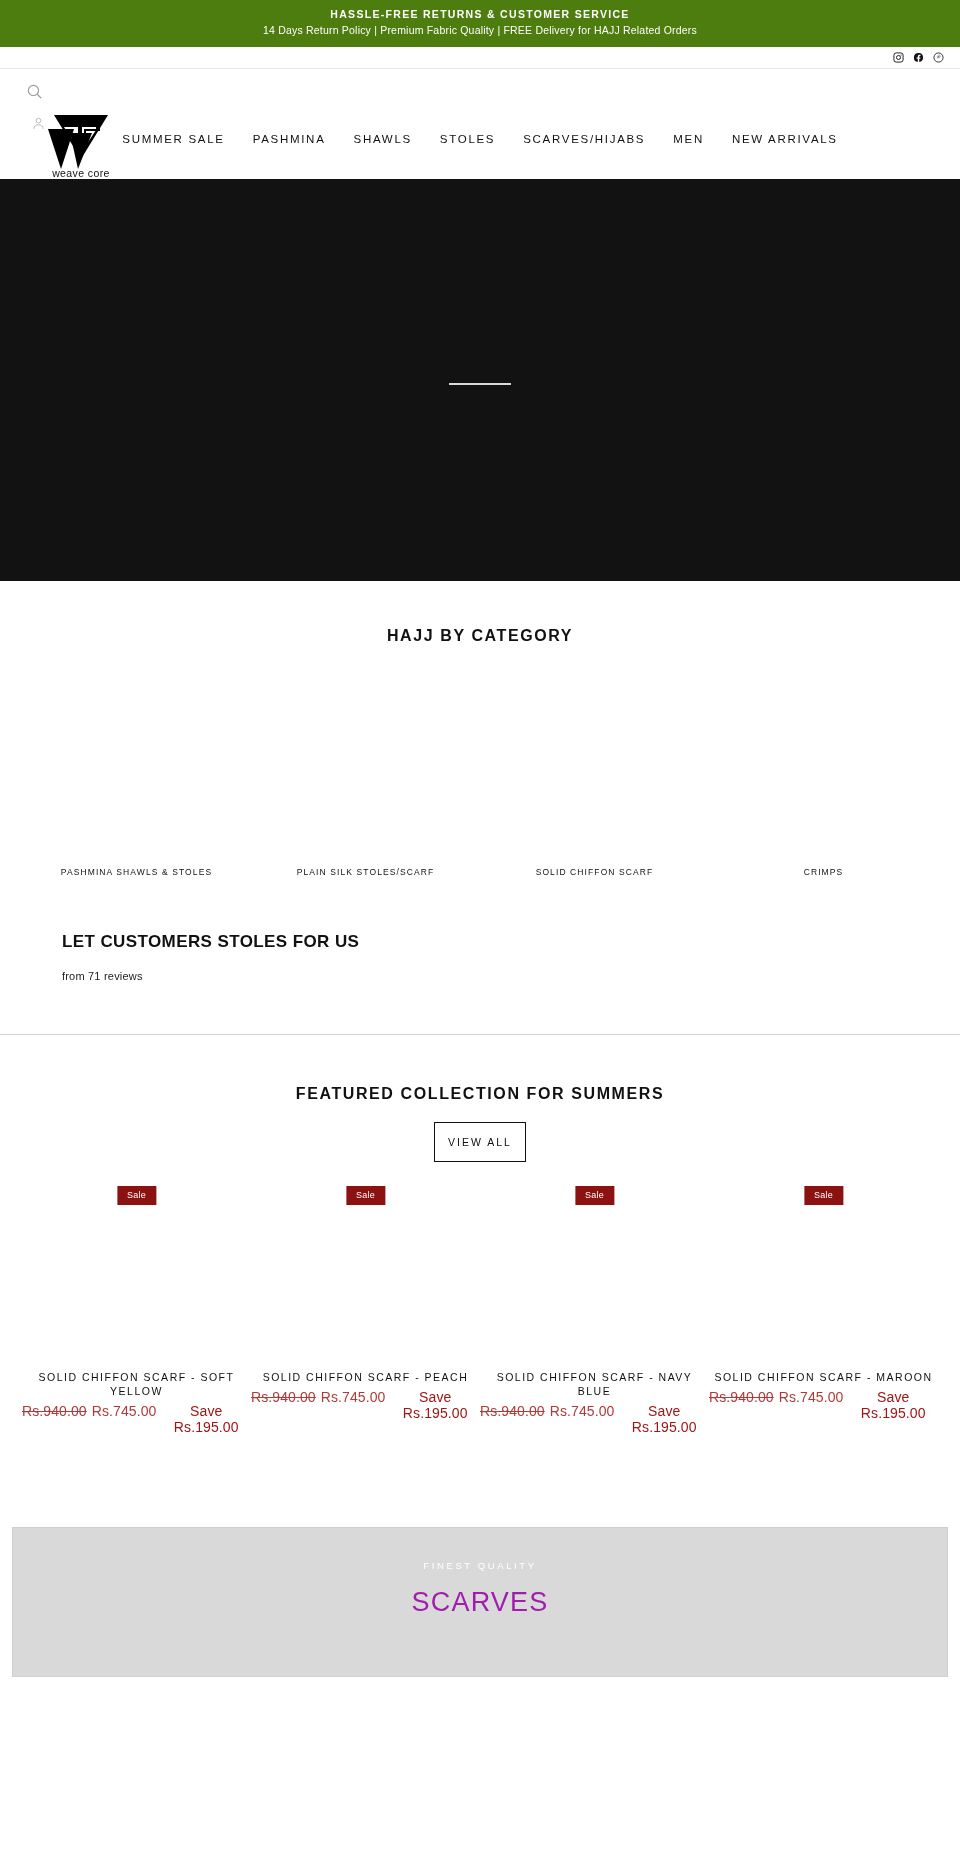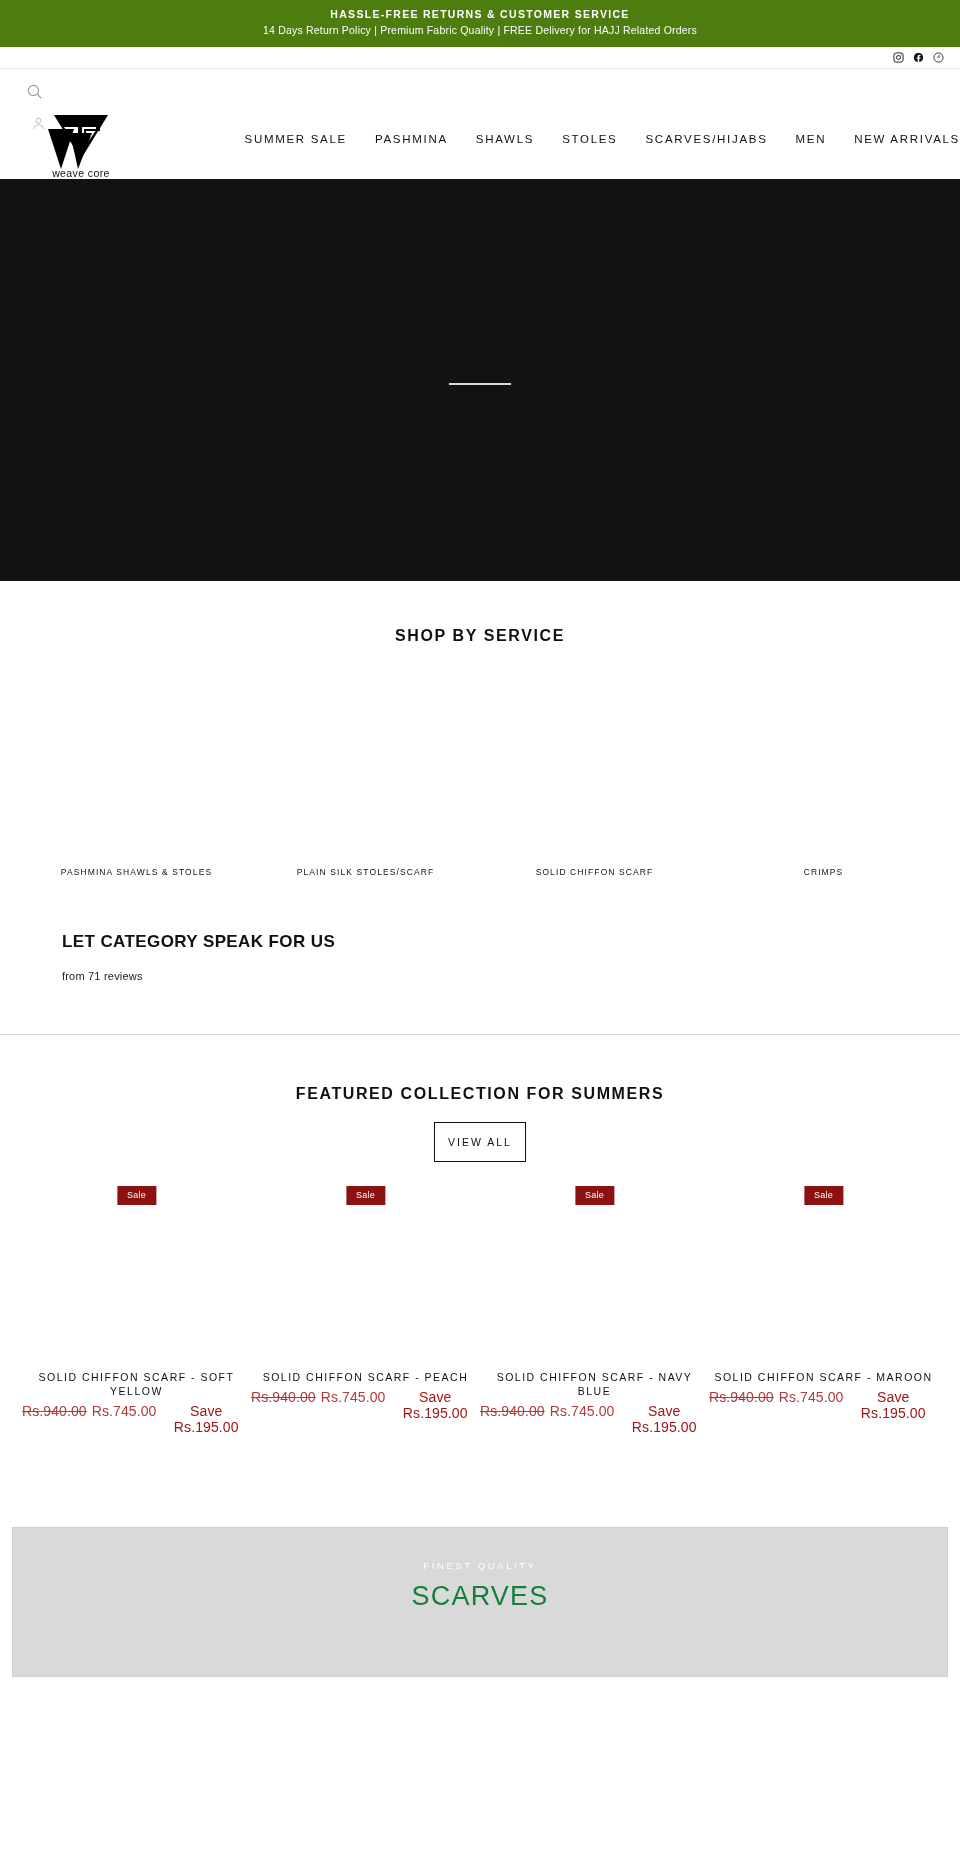--- a/index.html
+++ b/index.html
@@ -37,21 +37,21 @@
     position:absolute; left:47px; top:44px;
     width:68px; text-align:center;
   }
   .logo-mark { display:block; margin:0 auto; }
   .logo-text {
     display:block; font-size:10.5px; letter-spacing:.4px;
     color:#111; margin-top:-4px; font-weight:400;
   }
   .nav {
     position:absolute; left:0; right:0; top:64px;
-    display:flex; justify-content:flex-end; align-items:center;
+    display:flex; justify-content:center; align-items:center;
     gap:28px;
   }
   .nav-item {
     font-size:11.5px; letter-spacing:1.7px; font-weight:400;
     color:#111; text-decoration:none; white-space:nowrap;
     cursor:pointer;
   }
   
   .hero {
     height:402px; background:#121212; position:relative;
@@ -127,22 +127,22 @@
     border:1px solid #cfcfcf; position:relative;
   }
   .bb-inner {
     position:absolute; left:50%; transform:translateX(-50%);
     top:32px; text-align:center; width:100%;
   }
   .bb-kicker {
     color:#ffffff; font-size:9.5px; letter-spacing:2.6px; font-weight:400;
   }
   .bb-head {
-    color:#15803d; font-size:27px; letter-spacing:1.2px;
-    margin-top:10px; font-weight:400;
+    color:#a21caf; font-size:27px; letter-spacing:1.2px;
+    margin-top:16px; font-weight:400;
   }
 </style>
 </head>
 <body>
 
 <div class="announce">
   <div class="announce-line1">HASSLE-FREE RETURNS &amp; CUSTOMER SERVICE</div>
   <div class="announce-line2">14 Days Return Policy | Premium Fabric Quality | FREE Delivery for HAJJ Related Orders</div>
 </div>
 
@@ -204,21 +204,21 @@
     <a class="nav-item">MEN</a>
     <a class="nav-item">NEW ARRIVALS</a>
   </nav>
 </div>
 
 <div class="hero">
   <div class="hero-rule"></div>
 </div>
 
 <section class="section-cat">
-  <h2 class="section-title">SHOP BY SERVICE</h2>
+  <h2 class="section-title">HAJJ BY CATEGORY</h2>
 
   <div class="cat-grid">
     <div class="cat-cell">
       <div class="cat-thumb"></div>
       <div class="cat-label">PASHMINA SHAWLS &amp; STOLES</div>
     </div>
     <div class="cat-cell">
       <div class="cat-thumb"></div>
       <div class="cat-label">PLAIN SILK STOLES/SCARF</div>
     </div>
@@ -227,21 +227,21 @@
       <div class="cat-label">SOLID CHIFFON SCARF</div>
     </div>
     <div class="cat-cell">
       <div class="cat-thumb"></div>
       <div class="cat-label">CRIMPS</div>
     </div>
   </div>
 </section>
 
 <section class="reviews">
-  <h2 class="reviews-title">LET CATEGORY SPEAK FOR US</h2>
+  <h2 class="reviews-title">LET CUSTOMERS STOLES FOR US</h2>
   <div class="reviews-sub">from 71 reviews</div>
 </section>
 <div class="divider"></div>
 
 <section class="featured">
   <h2 class="featured-title">FEATURED COLLECTION FOR SUMMERS</h2>
 
   <div class="viewall-wrap">
     <button class="viewall">VIEW ALL</button>
   </div>

